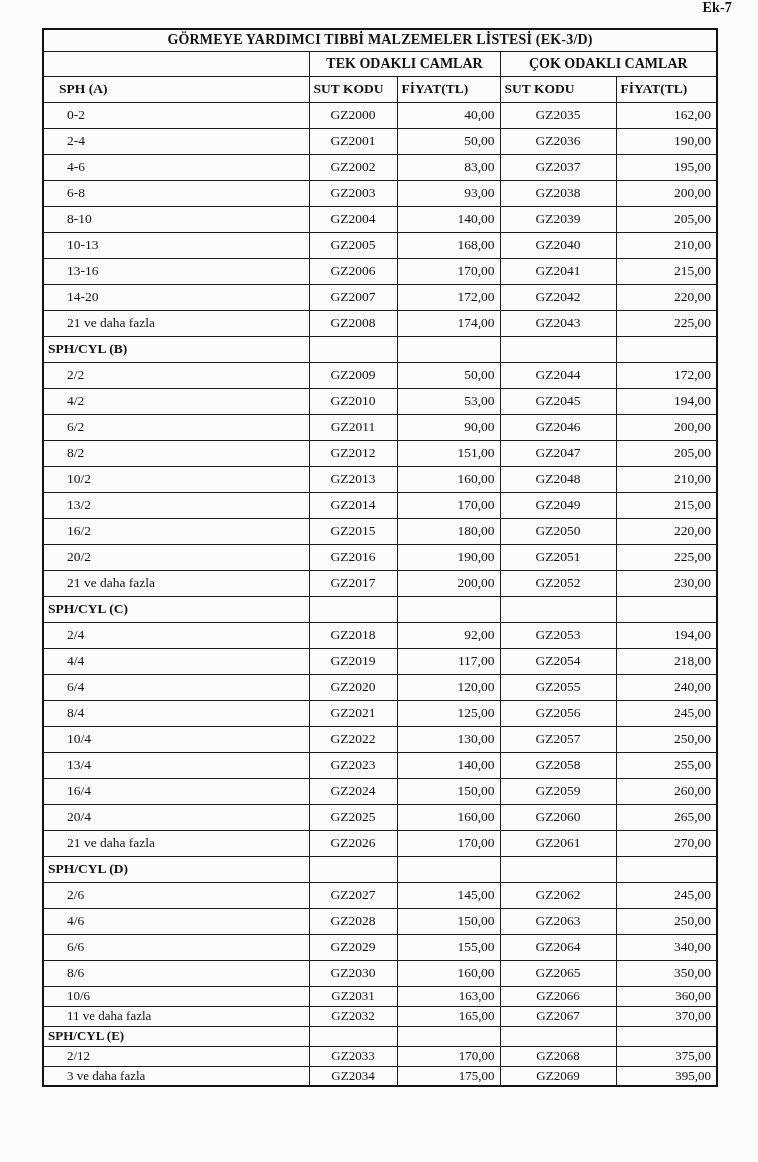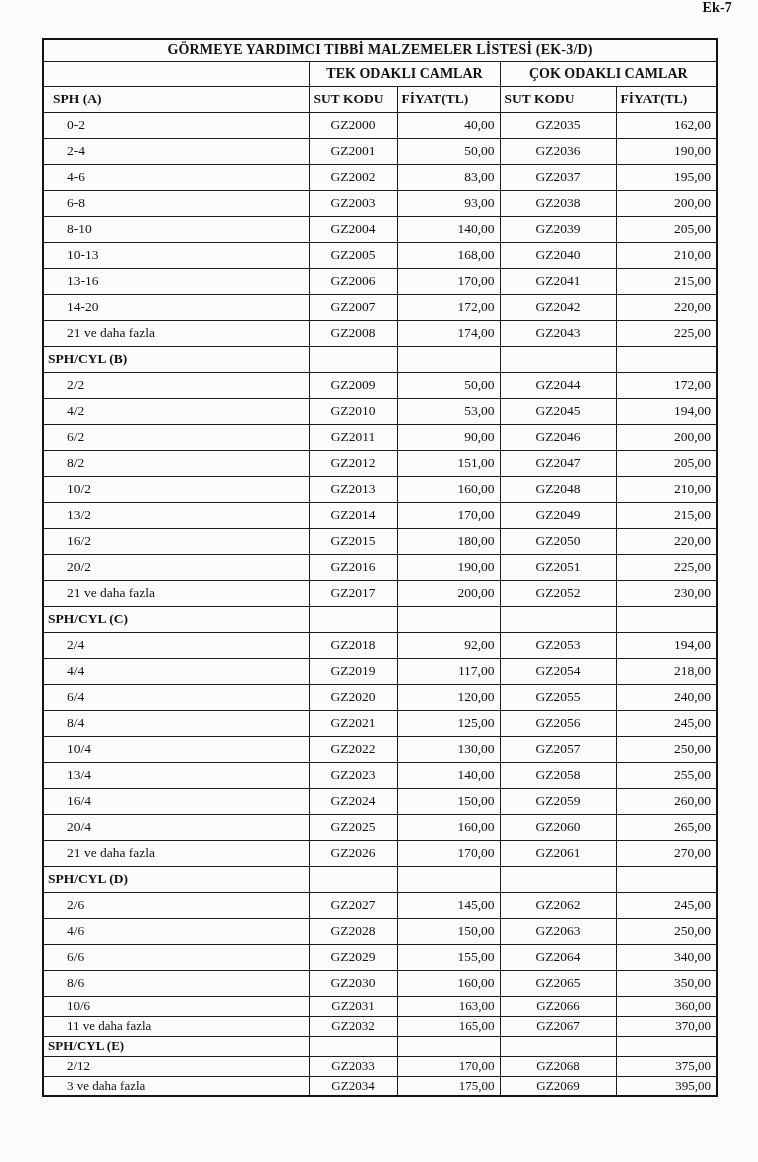--- a/index.html
+++ b/index.html
@@ -15,21 +15,21 @@
     position: absolute;
     top: 0;
     right: 26px;
     font-weight: bold;
     font-size: 14px;
     letter-spacing: 0.2px;
   }
   table.price-table {
     position: absolute;
     left: 42px;
-    top: 38px;
+    top: 28px;
     width: 674px;
     border-collapse: collapse;
     table-layout: fixed;
     font-size: 13.5px;
   }
   table.price-table td {
     border: 1.6px solid #1c1c1c;
     padding: 0 4px;
     vertical-align: middle;
     overflow: hidden;
@@ -48,21 +48,21 @@
     text-align: center;
     font-weight: bold;
     font-size: 14px;
     margin-left: 35px;
   }
   tr.sub-row td {
     height: 26px;
     font-weight: bold;
     font-size: 13.5px;
   }
-  tr.sub-row td.lbl { text-align: left; padding-left: 9px; }
+  tr.sub-row td.lbl { text-align: left; padding-left: 15px; }
   tbody tr.data-row td { height: 26px; }
   tbody tr.compact td { height: 20px; font-size: 13px; }
   tbody td.lbl-cell { text-align: left; padding-left: 23px; }
   tbody td.sut-cell { text-align: center; }
   tbody td.fiyat-cell { text-align: right; padding-right: 5px; }
   tbody tr.section-row td {
     height: 26px;
     font-weight: bold;
     text-align: left;
   }

